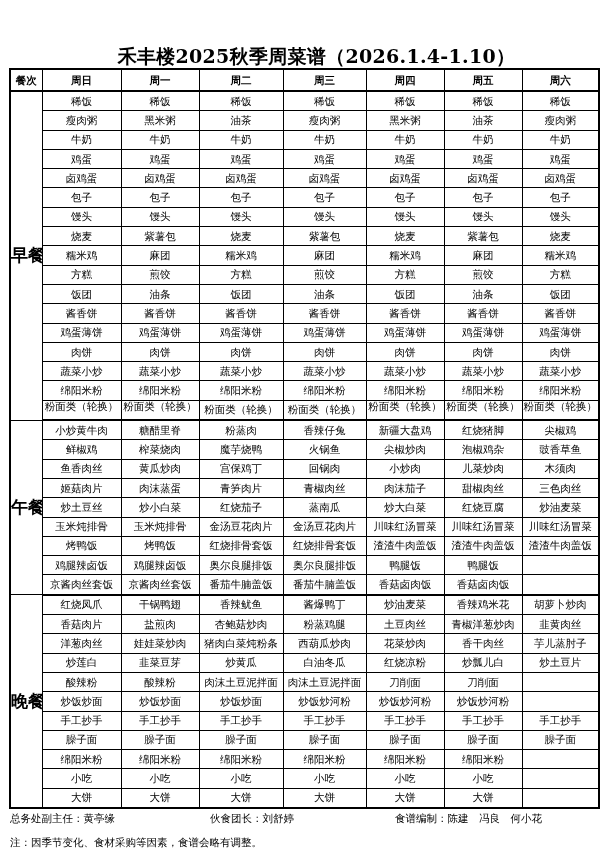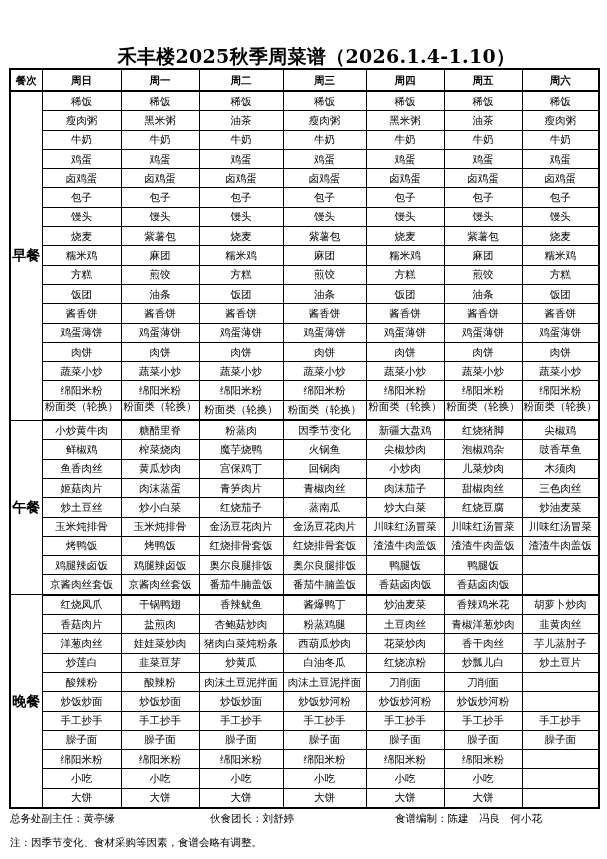--- a/index.html
+++ b/index.html
@@ -5,21 +5,21 @@
   html, body { margin:0; padding:0; background:#ffffff; }
   body { width:607px; height:859px; position:relative; overflow:hidden;
          font-family:"DejaVu Sans", sans-serif; color:#000; }
   .title { position:absolute; left:0; top:44px; width:607px; text-align:center;
            font-family:"DejaVu Serif", serif; font-weight:bold; font-size:19px; letter-spacing:0.3px;padding-left:13px; }
   table.menu { position:absolute; left:9px; top:68px; width:589px; border-collapse:collapse;
                table-layout:fixed; border:2px solid #000; }
   table.menu td, table.menu th { border:1px solid #000; padding:0; text-align:center;
                font-size:10.5px; height:18.3px; line-height:11px; overflow:hidden; white-space:nowrap; }
   table.menu th { font-weight:bold; font-size:10.5px; height:20px; border-bottom:2px solid #000;margin-top:16px; }
-  table.menu td.meal { font-weight:bold; font-size:14px; border-right:1px solid #000;margin-left:8px; }
+  table.menu td.meal { font-weight:bold; font-size:17px; border-right:1px solid #000;margin-left:8px; }
   tr.sec-end td { border-bottom:2px solid #000; }
   td.wrap { white-space:normal; line-height:11px; vertical-align:top; padding-top:2px; }
   .footer { position:absolute; left:10px; font-size:10.5px;text-align:center; }
   .f1 { top:812px; }
   .f1 .b { position:absolute; left:200px; white-space:nowrap; }
   .f1 .c { position:absolute; left:385px; white-space:nowrap; }
   .f2 { top:836px; }
 </style>
 </head>
 <body>
@@ -202,21 +202,21 @@
         <td>粉面类（轮换）</td>
         <td class="wrap">粉面类（轮换）</td>
         <td class="wrap">粉面类（轮换）</td>
         <td class="wrap">粉面类（轮换）</td>
       </tr>
       <tr>
         <td class="meal" rowspan="9">午餐</td>
         <td>小炒黄牛肉</td>
         <td>糖醋里脊</td>
         <td>粉蒸肉</td>
-        <td>因季节变化</td>
+        <td>香辣仔兔</td>
         <td>新疆大盘鸡</td>
         <td>红烧猪脚</td>
         <td>尖椒鸡</td>
       </tr>
       <tr>
         <td>鲜椒鸡</td>
         <td>榨菜烧肉</td>
         <td>魔芋烧鸭</td>
         <td>火锅鱼</td>
         <td>尖椒炒肉</td>

